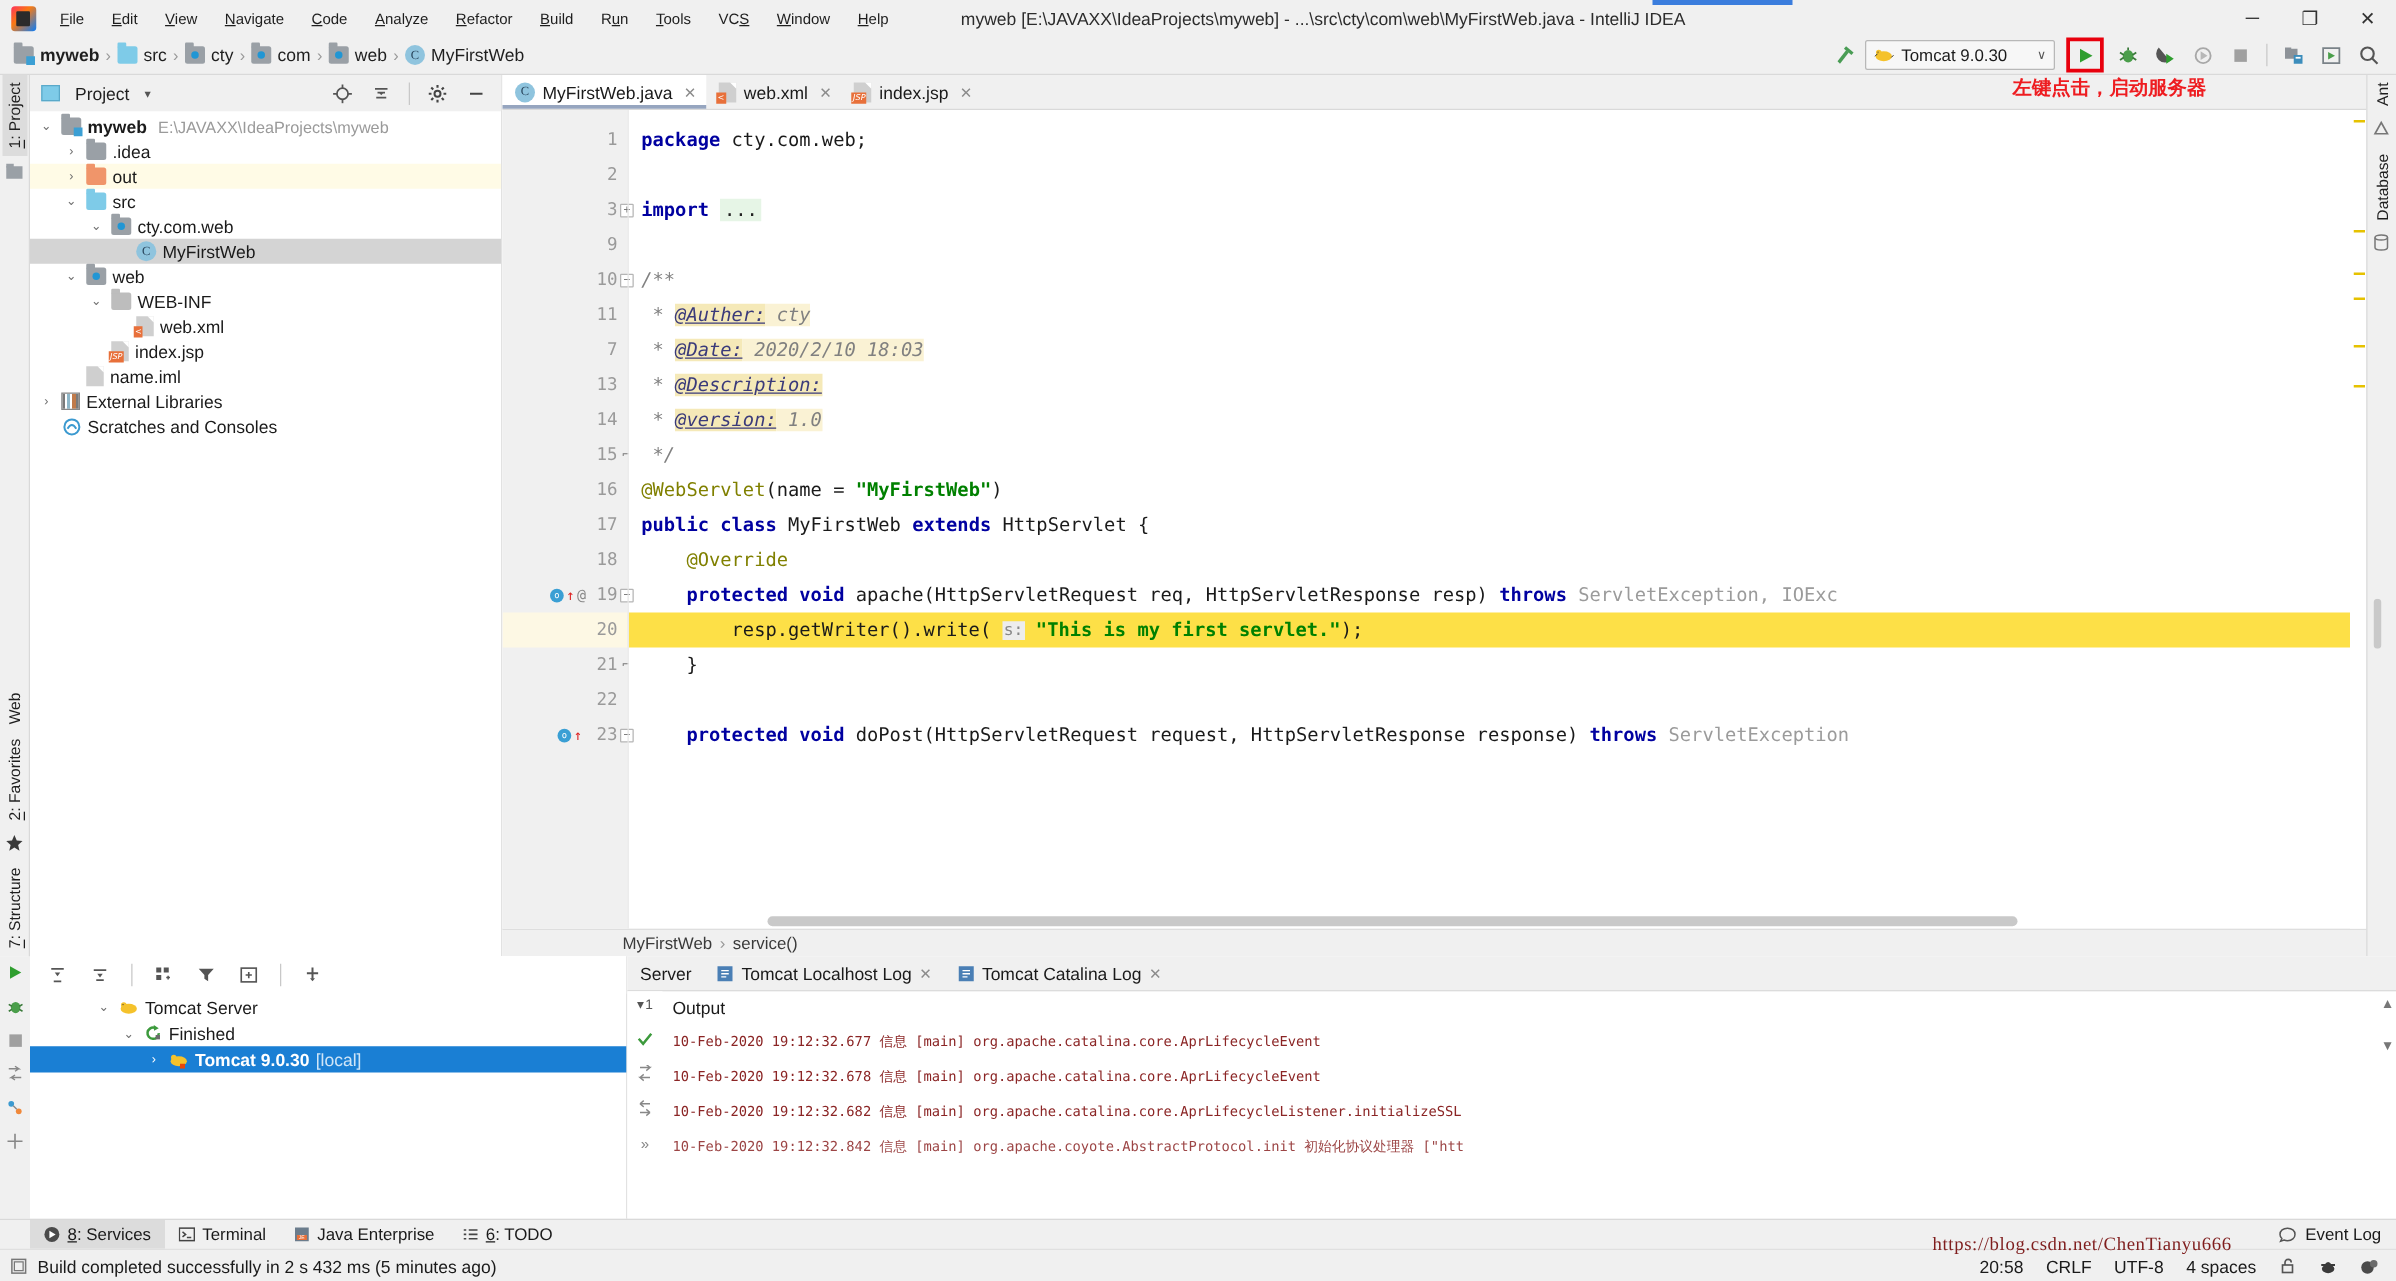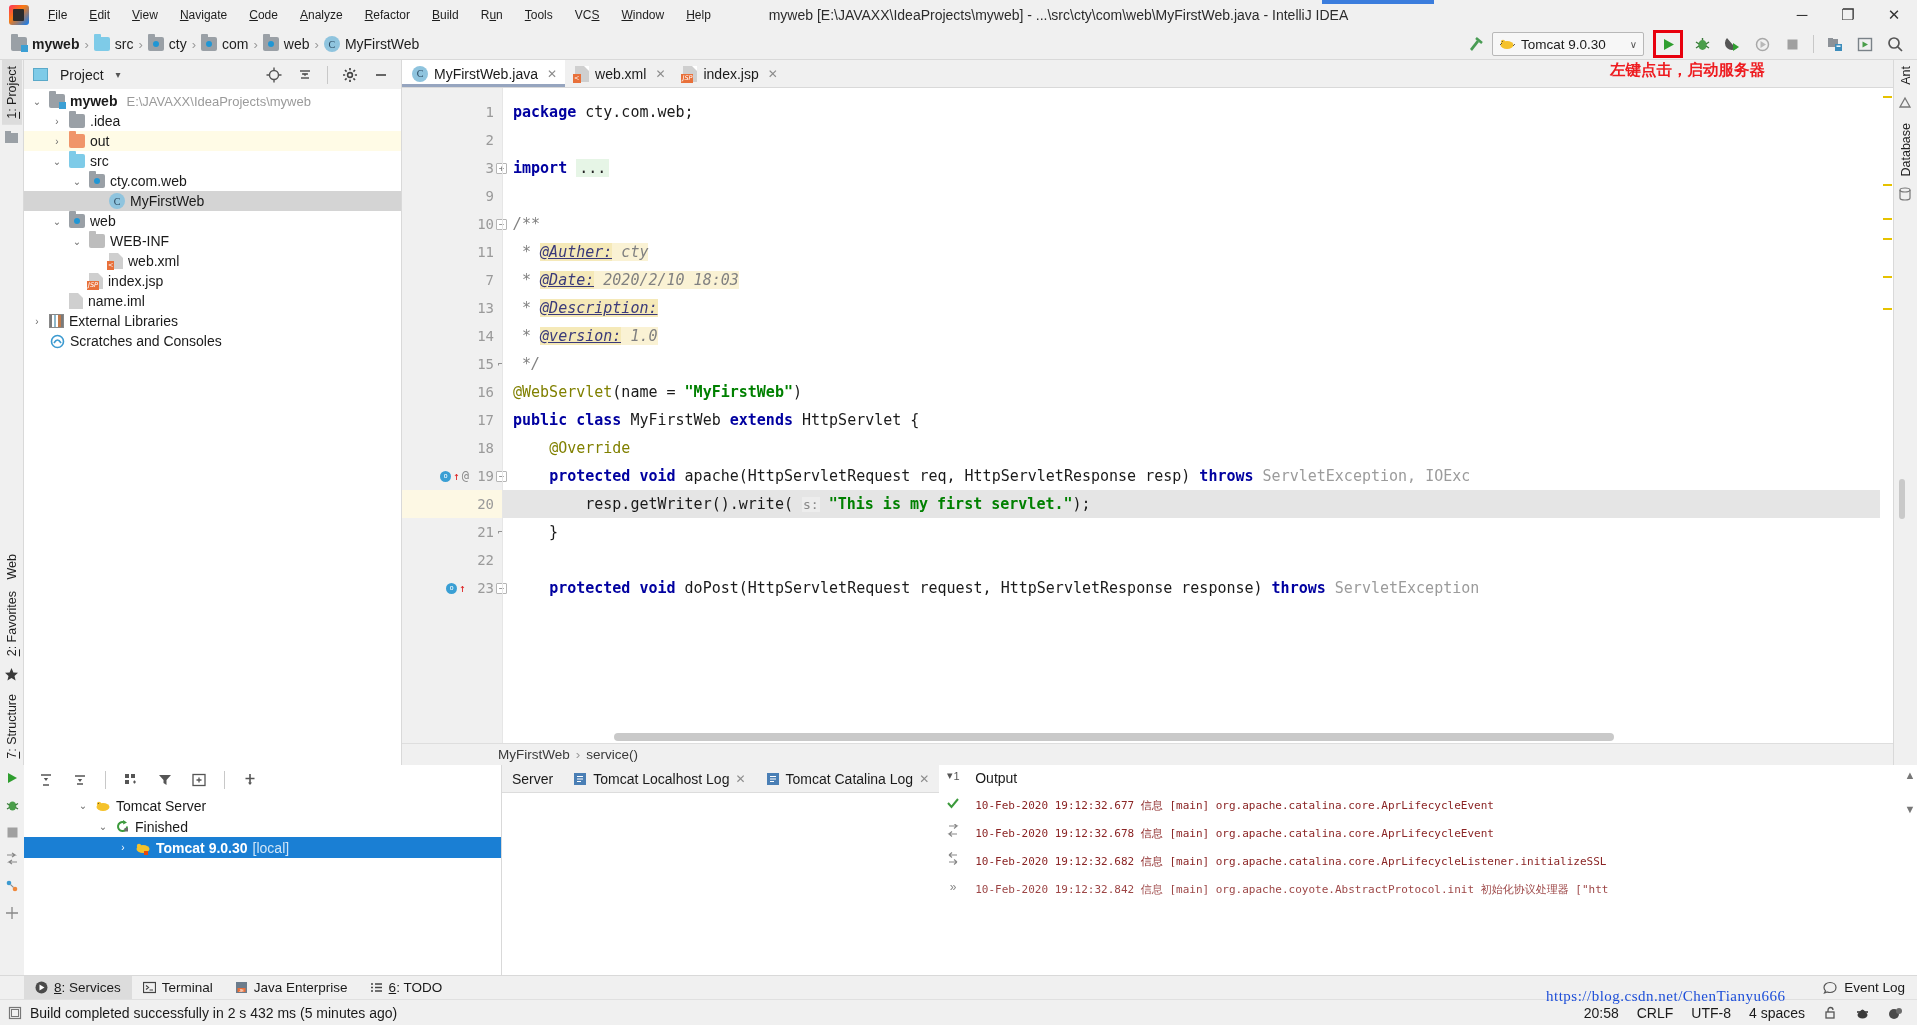--- a/index.html
+++ b/index.html
@@ -215,21 +215,21 @@
     display: flex; align-items: center; justify-content: center; border-radius: 1px;
   }
   .fold.tri { border: none; background: none; }
 
   .codearea {
     flex: 1; padding-top: 10px; font-family: "DejaVu Sans Mono", monospace;
     font-size: 15px; position: relative; overflow: hidden; min-width: 0;
     border-left: 1px solid #e6e6e6;
   }
   .cline { height: 28px; display: flex; align-items: center; padding-left: 10px; white-space: pre; }
-  .cline.hl { background: #e5e5e5; }
+  .cline.hl { background: #fde047; }
   .kw { color: #0000a0; font-weight: bold; }
   .str { color: #008000; font-weight: bold; }
   .anno { color: #808000; }
   .cmt { color: #808080; font-style: italic; }
   .jdoc-tag {
     color: #3a3a7a; font-style: italic; text-decoration: underline;
     background: #f5e9b8;
   }
   .jdoc-val { color: #808080; font-style: italic; background: #faf2d4; }
   .plain { color: #1a1a1a; }
@@ -273,21 +273,21 @@
     height: 30px; display: flex; align-items: center; gap: 6px; padding: 0 8px;
     background: #fff;
   }
   .svc-tree-wrap { width: 478px; display: flex; flex-direction: column; flex: none; background: #fff; border-right:1px solid #d9d9d9;}
   .svc-tree { flex: 1; font-size: 14px; }
   .svcrow { height: 21px; display: flex; align-items: center; gap: 5px; cursor: default; white-space: nowrap; }
   .svcrow.sel { background: #1a7fd4; color: #fff; }
   .svcrow.sel .dim { color: #cfe5f7; }
   .dim { color: #888; }
 
-  .console-wrap { flex: 1; display: flex; flex-direction: row; min-width: 0; background: #fff; }
+  .console-wrap { flex: 1; display: flex; flex-direction: column; min-width: 0; background: #fff; }
   .console-tabs {
     height: 28px; background: #f0f0f0; display: flex; align-items: stretch; flex: none;
     border-bottom: 1px solid #dcdcdc;
   }
   .ctab {
     display: flex; align-items: center; gap: 6px; padding: 0 10px; font-size: 14px;
     cursor: default; color: #1a1a1a;
   }
   .ctab .x { color: #8b8b8b; font-size: 12px; }
   .console-body { flex: 1; display: flex; min-height: 0; }
@@ -319,21 +319,21 @@
   .tw-right { margin-left: auto; display: flex; align-items: center; gap: 7px; padding-right: 12px; }
 
   .statusbar {
     height: 26px; background: #f0f0f0; display: flex; align-items: center;
     padding: 0 8px; flex: none; font-size: 14px; color: #1a1a1a;
     border-top: 1px solid #e0e0e0; position: relative;
   }
   .sb-right { margin-left: auto; display: flex; align-items: center; gap: 18px; padding-right: 6px; }
   .sb-item { cursor: default; }
   .watermark {
-    position: absolute; left: 1546px; top: 988px; color: #1d4ed8; font-size: 15px;
+    position: absolute; left: 1546px; top: 988px; color: #7f1d1d; font-size: 15px;
     font-family: "Liberation Serif", serif; pointer-events: none; z-index: 2;
     letter-spacing: .5px;
   }
   svg { display: block; }
 </style>
 </head>
 <body>
 
 <div class="app">
 

